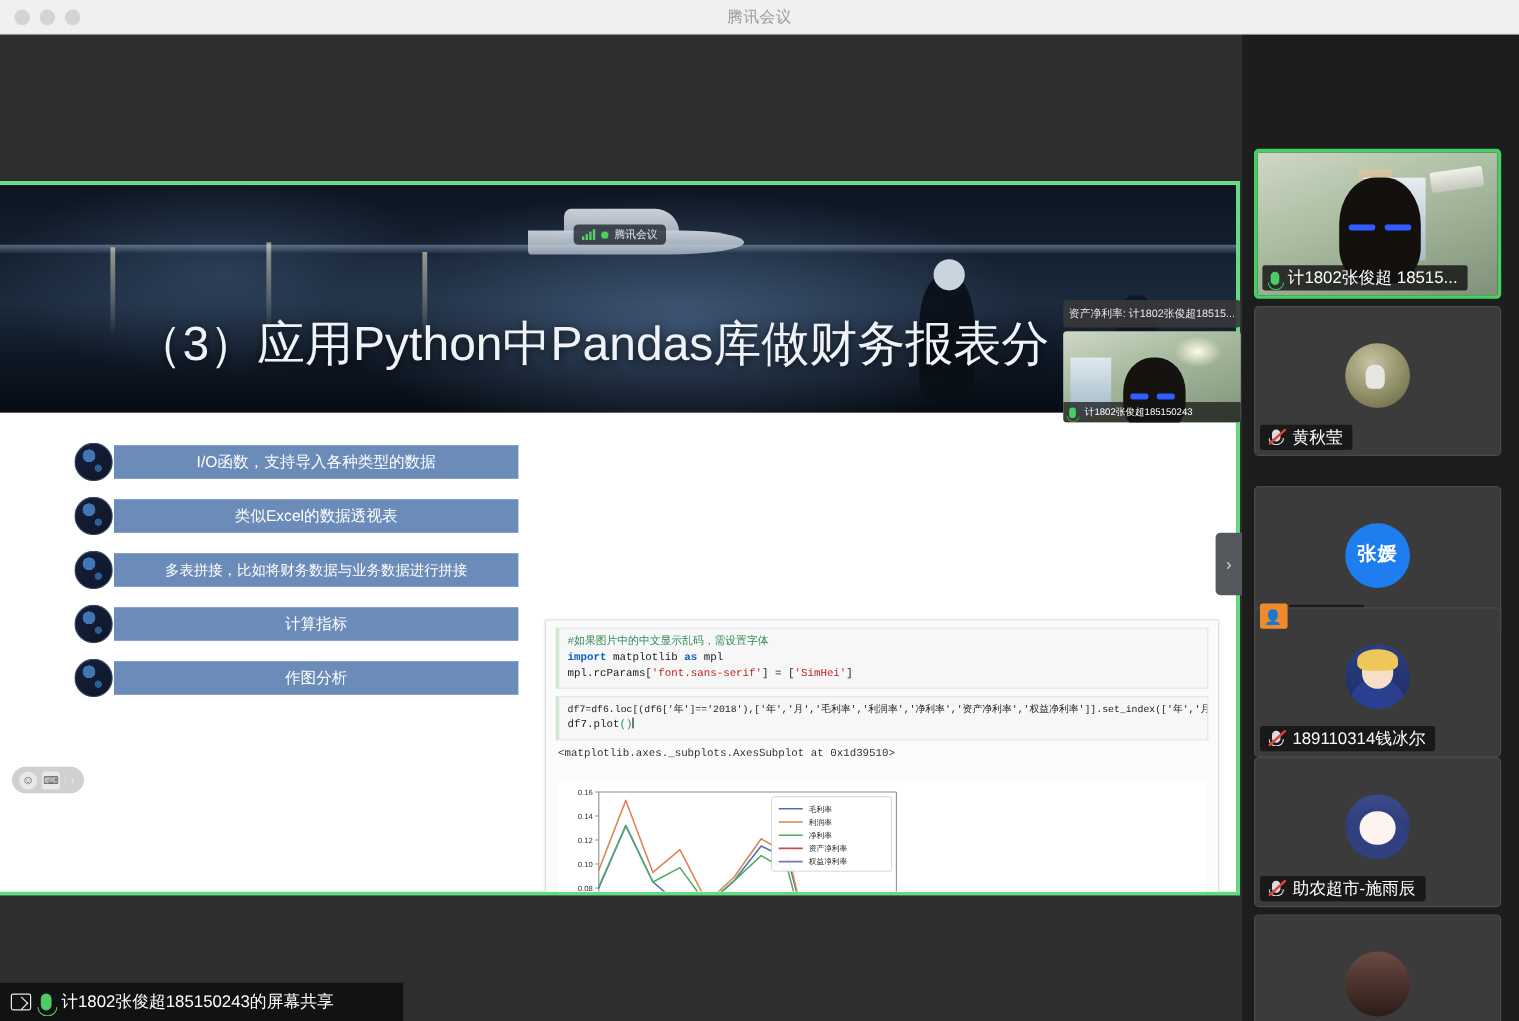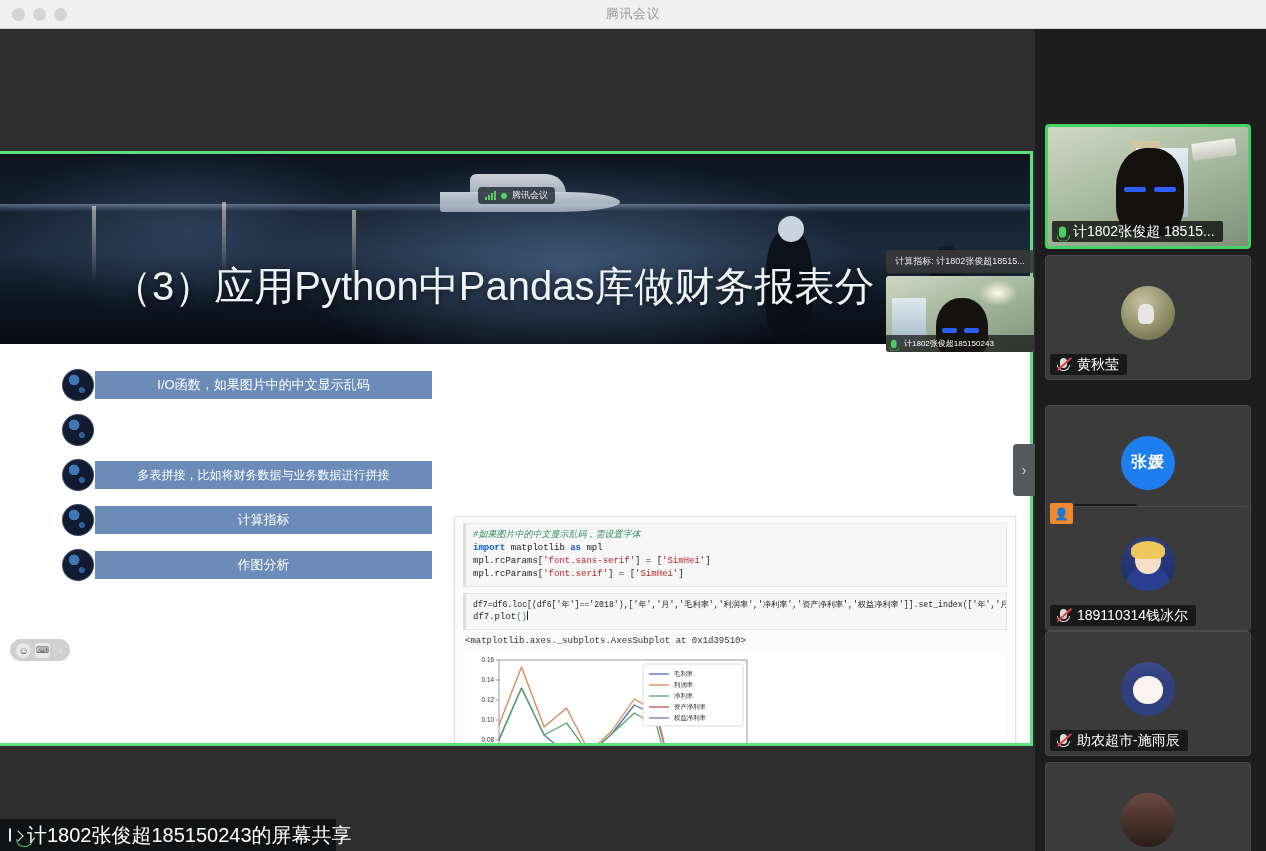--- a/index.html
+++ b/index.html
@@ -131,21 +131,21 @@
     position: absolute; left: 454px; top: 172px; width: 562px; height: 534px;
     background: #fbfbfb; border: 1px solid #e2e2e2;
     box-shadow: 0 1px 3px rgba(0,0,0,.12);
     font-family: "Liberation Mono", monospace; overflow: hidden;
   }
   .cell {
     margin: 6px 8px; background: #f7f7f7; border: 1px solid #e6e6e6;
     border-left: 3px solid #cfe8cf; padding: 5px 7px;
     font-size: 9px; line-height: 1.45; color: #222; white-space: nowrap; overflow: hidden;
   }
-  .cell .cmt { color: #2e8b57; font-style: italic; }
+  .cell .cmt { color: #2e8b57; }
   .cell .kw { color: #0a5ccc; font-weight: bold; margin-top: 48px; }
   .cell .str { color: #bb2222; }
   .cell .fn { color: #2e8b57; }
   .out {
     margin: 6px 10px; font-size: 9px; color: #333; white-space: nowrap;
   }
   .caret { display:inline-block; width:1px; height:9px; background:#222; vertical-align:-1px; }
 
   
   #chart-wrap {
@@ -223,21 +223,21 @@
   }
   #share-status .sh-icon {
     width: 17px; height: 14px; border: 1.6px solid #e8e8e8; border-radius: 2px;
     position: relative;
   }
   #share-status .sh-icon::after {
     content: ""; position: absolute; left: 4px; top: 3px; width: 7px; height: 7px;
     border-top: 1.6px solid #e8e8e8; border-right: 1.6px solid #e8e8e8;
     transform: rotate(45deg);
   }
-  #share-status .sh-text { color: #fff; font-size: 20px; white-space: nowrap; }
+  #share-status .sh-text { color: #fff; font-size: 14px; white-space: nowrap; }
 
   .mic-on {
     width: 9px; height: 14px; border-radius: 5px; background: #4ccd63; position: relative;
   }
   .mic-on::after {
     content: ""; position: absolute; left: -3px; bottom: -5px; width: 15px; height: 7px;
     border: 1.6px solid #4ccd63; border-top: none; border-radius: 0 0 8px 8px;
   }
   .mic-off {
     position: relative; width: 15px; height: 15px;
@@ -393,24 +393,25 @@
         </div>
 
         <div id="slide-title">（3）应用Python中Pandas库做财务报表分</div>
       </div>
 
       <div id="slide-body">
 
         <div id="bullets">
           <div class="bullet">
             <span class="bullet-icon"></span>
-            <span class="bullet-bar">I/O函数，如果图片中的中文显示乱码</span>
+            <span class="bullet-bar">I/O函数，支持导入各种类型的数据</span>
           </div>
           <div class="bullet">
             <span class="bullet-icon"></span>
+            <span class="bullet-bar">类似Excel的数据透视表</span>
           </div>
           <div class="bullet">
             <span class="bullet-icon"></span>
             <span class="bullet-bar sm">多表拼接，比如将财务数据与业务数据进行拼接</span>
           </div>
           <div class="bullet">
             <span class="bullet-icon"></span>
             <span class="bullet-bar">计算指标</span>
           </div>
           <div class="bullet">
@@ -421,23 +422,20 @@
 
         <div id="notebook">
 
           <div class="cell">
             <div><span class="cmt">#如果图片中的中文显示乱码，需设置字体</span></div>
             <div>
               <span class="kw">import</span><span> matplotlib </span><span class="kw">as</span><span> mpl</span>
             </div>
             <div>
               <span>mpl.rcParams[</span><span class="str">'font.sans-serif'</span><span>] = [</span><span class="str">'SimHei'</span><span>]</span>
-            </div>
-            <div>
-              <span>mpl.rcParams[</span><span class="str">'font.serif'</span><span>] = [</span><span class="str">'SimHei'</span><span>]</span>
             </div>
           </div>
 
           <div class="cell">
             <div style="font-size:8.2px"><span>df7=df6.loc[(df6['年']=='2018'),['年','月','毛利率','利润率','净利率','资产净利率','权益净利率']].set_index(['年','月'])</span></div>
             <div>
               <span>df7.plot</span><span class="fn">()</span><span class="caret"></span>
             </div>
           </div>
 
@@ -504,21 +502,21 @@
                 </g>
               <text id="chart-xlabel" x="158" y="208" font-size="7.5" fill="#222" text-anchor="middle" font-family="Liberation Sans, sans-serif">年,月</text>
             </svg>
           </div>
         </div>
       </div>
     </div>
 
     <div id="stage-collapse">›</div>
 
-    <div id="speaking-tip">计算指标: 计1802张俊超18515...</div>
+    <div id="speaking-tip">资产净利率: 计1802张俊超18515...</div>
 
     <div id="float-cam">
       <div class="room-window"></div>
       <div class="lamp-blob"></div>
       <div class="head"></div>
       <div class="glass l"></div>
       <div class="glass r"></div>
       <div id="float-label">
         <span class="mic-on" style="transform:scale(.62);transform-origin:left center"></span>
         <span>计1802张俊超185150243</span>

